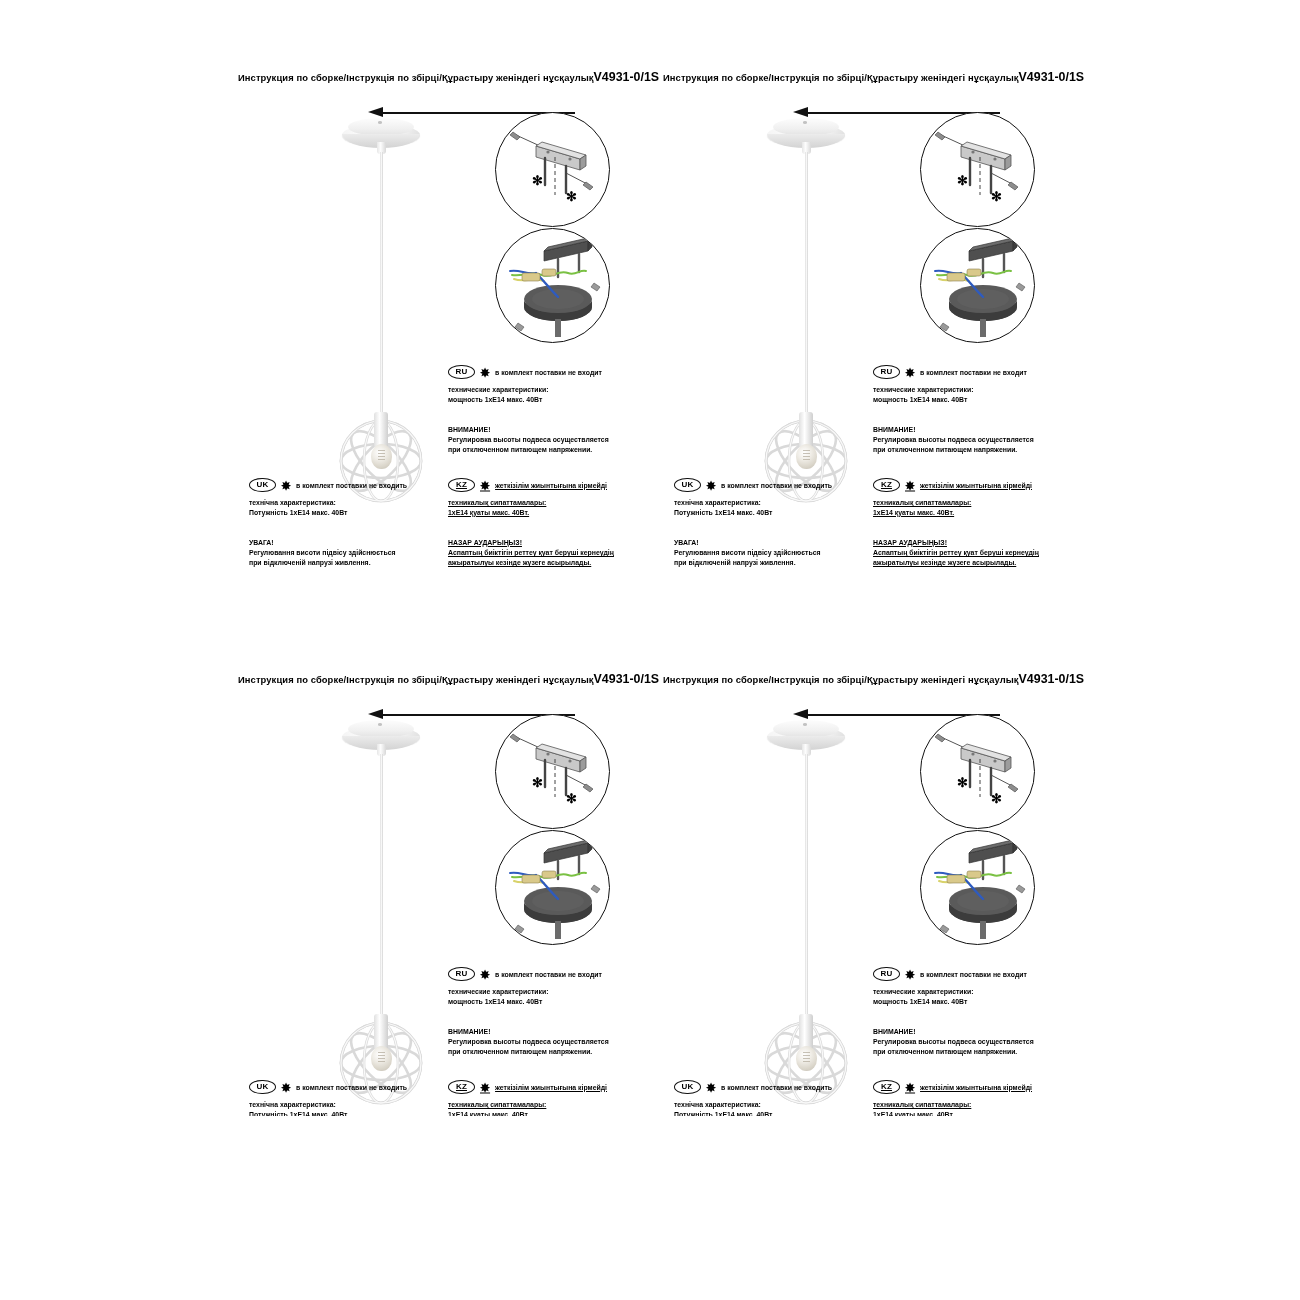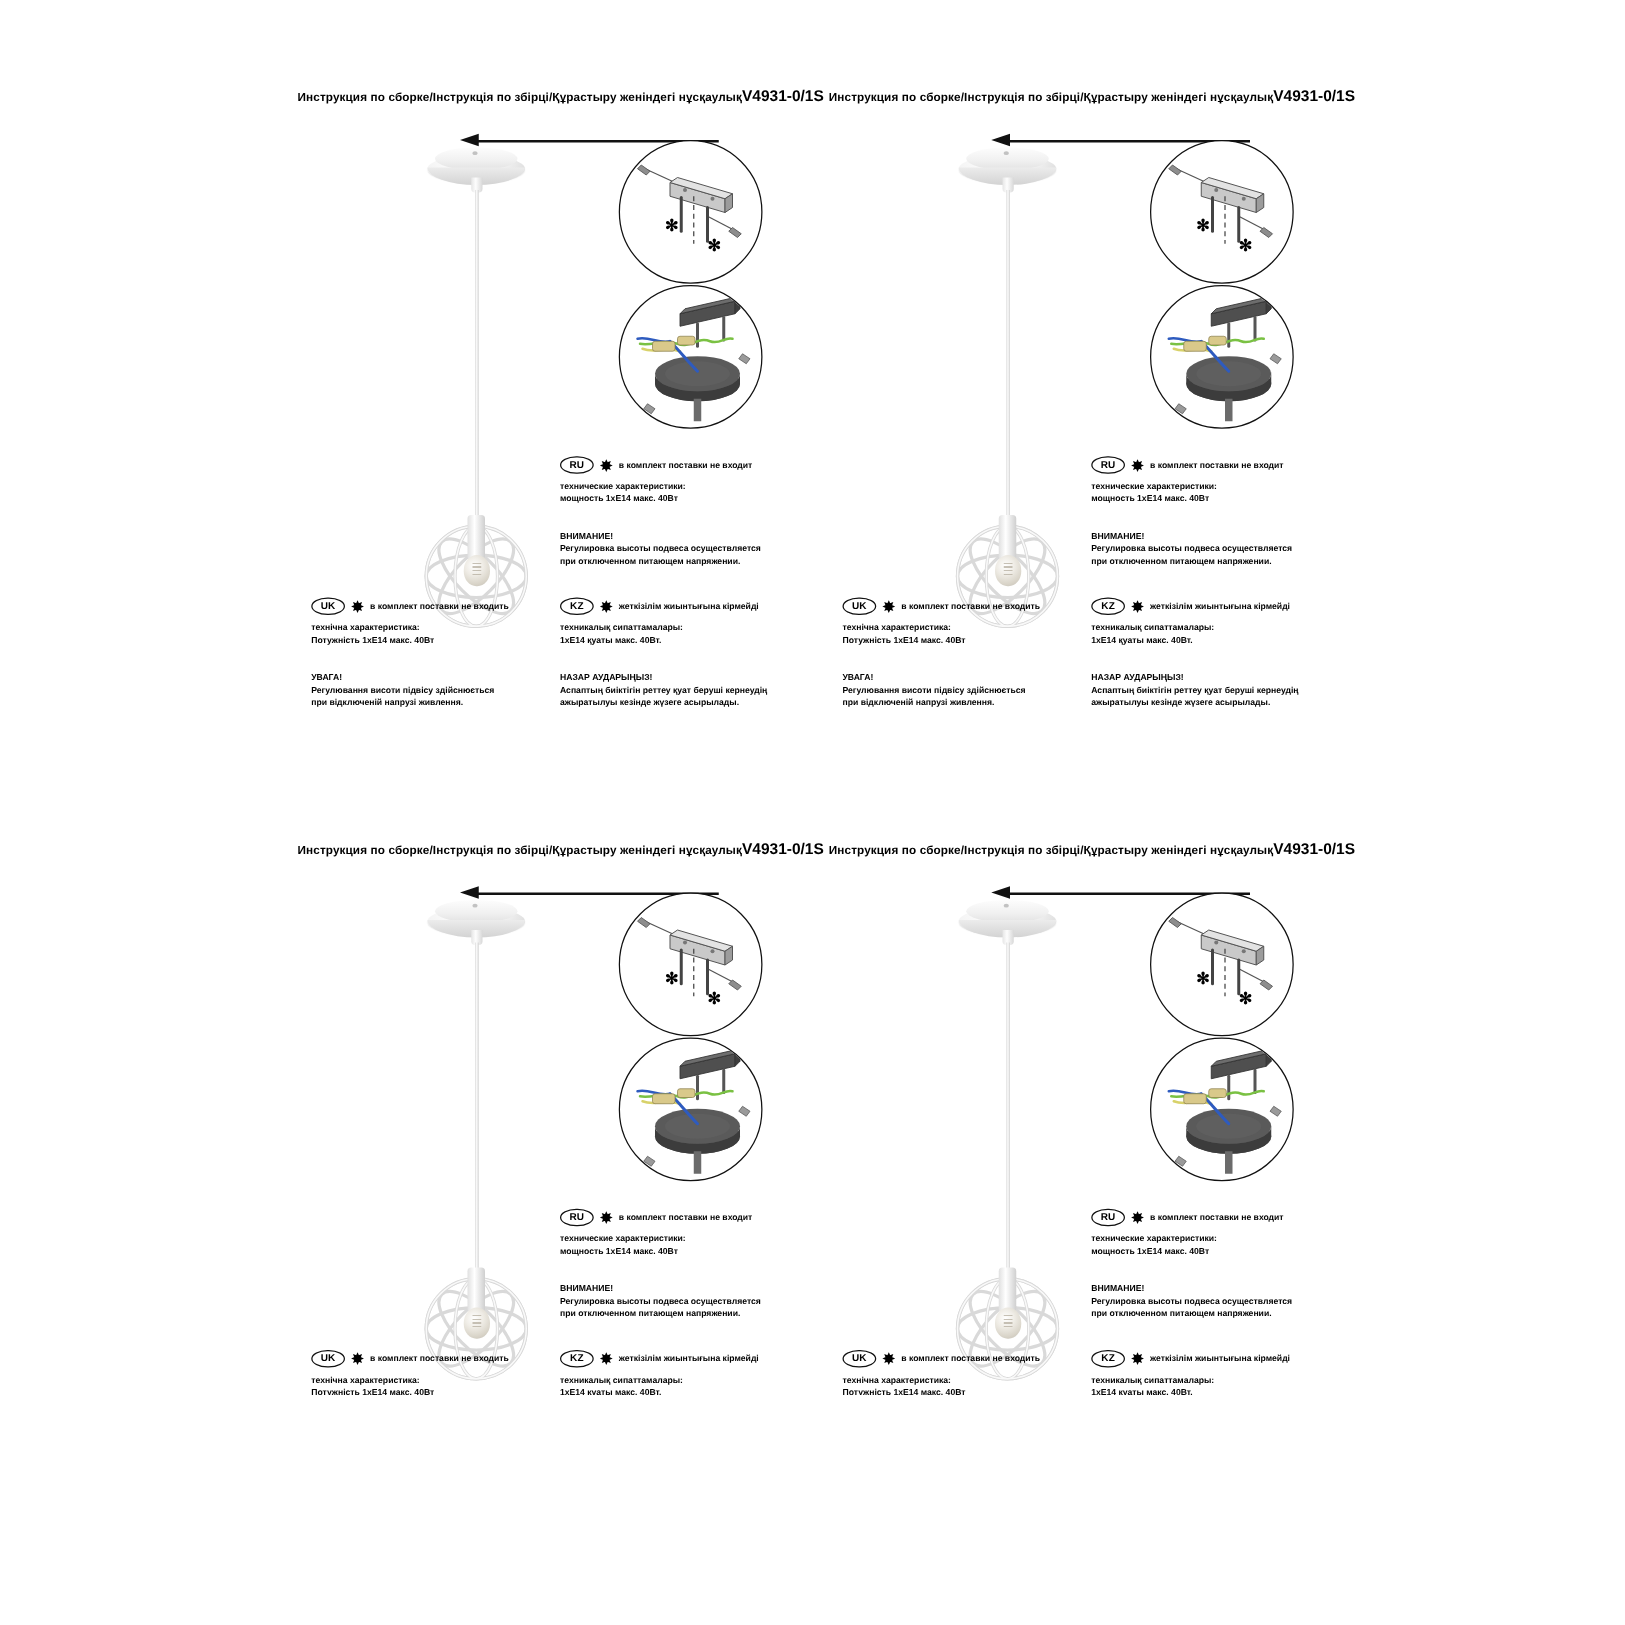--- a/index.html
+++ b/index.html
@@ -60,21 +60,21 @@
     width:25px;height:12.5px;border:1.1px solid #111;border-radius:50%;
     font-size:8px;font-weight:700;letter-spacing:.2px;line-height:1;text-align:center;}
   .star{font-size:12px;line-height:1;font-weight:700;transform:translateY(.5px);}
   .hdtxt{font-size:6.9px;font-weight:600;white-space:nowrap;}
   .spec{margin-top:6px;font-size:6.9px;font-weight:600;line-height:1.42;}
   .warn{margin-top:20px;font-size:6.9px;font-weight:600;line-height:1.42;}
   .warn .wt{display:block;margin-bottom:1px;}
 
   .l-ru{left:218px;top:305px;}
   .l-uk{left:19px;top:418px;}
-  .l-kz{left:218px;top:418px;}
+  .l-kz{left:218px;top:418px;text-decoration:underline;}
 </style>
 </head>
 <body>
 
 <div class="sheet">
 
   <div class="panel p-tl">
     <div class="title">
       <span>Инструкция по сборке/Інструкція по збірці/Құрастыру женіндегі нұсқаулық</span><span class="model">V4931-0/1S</span>
     </div>

